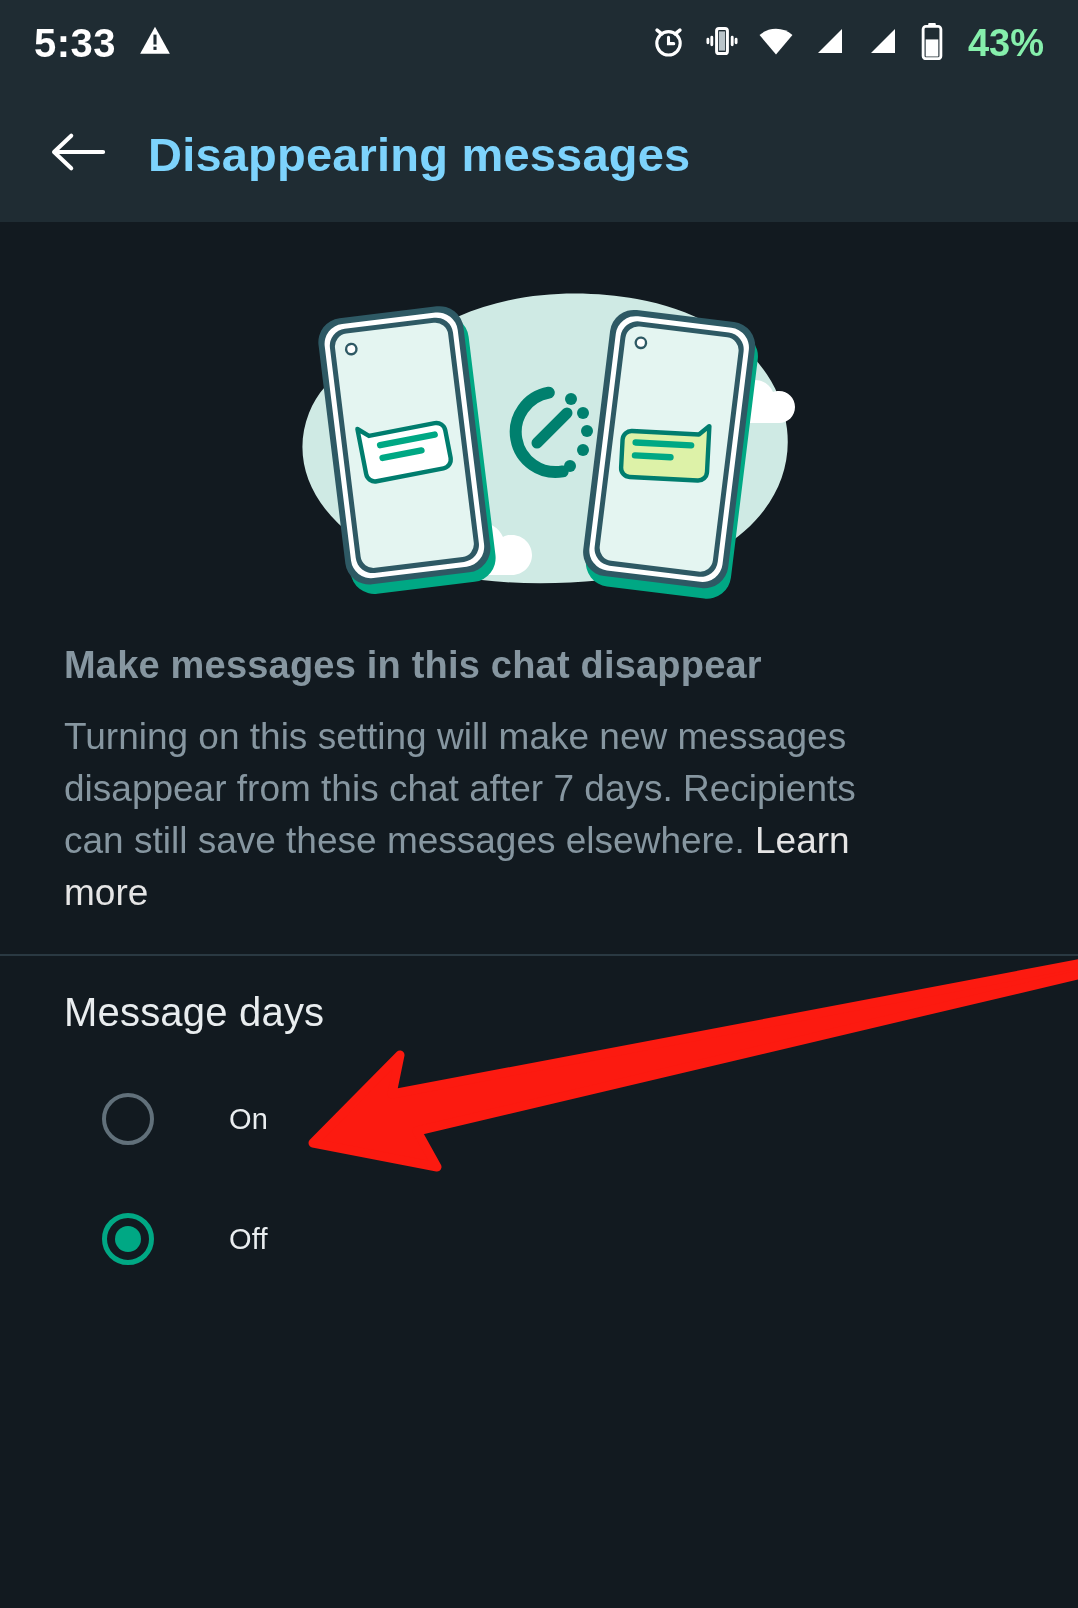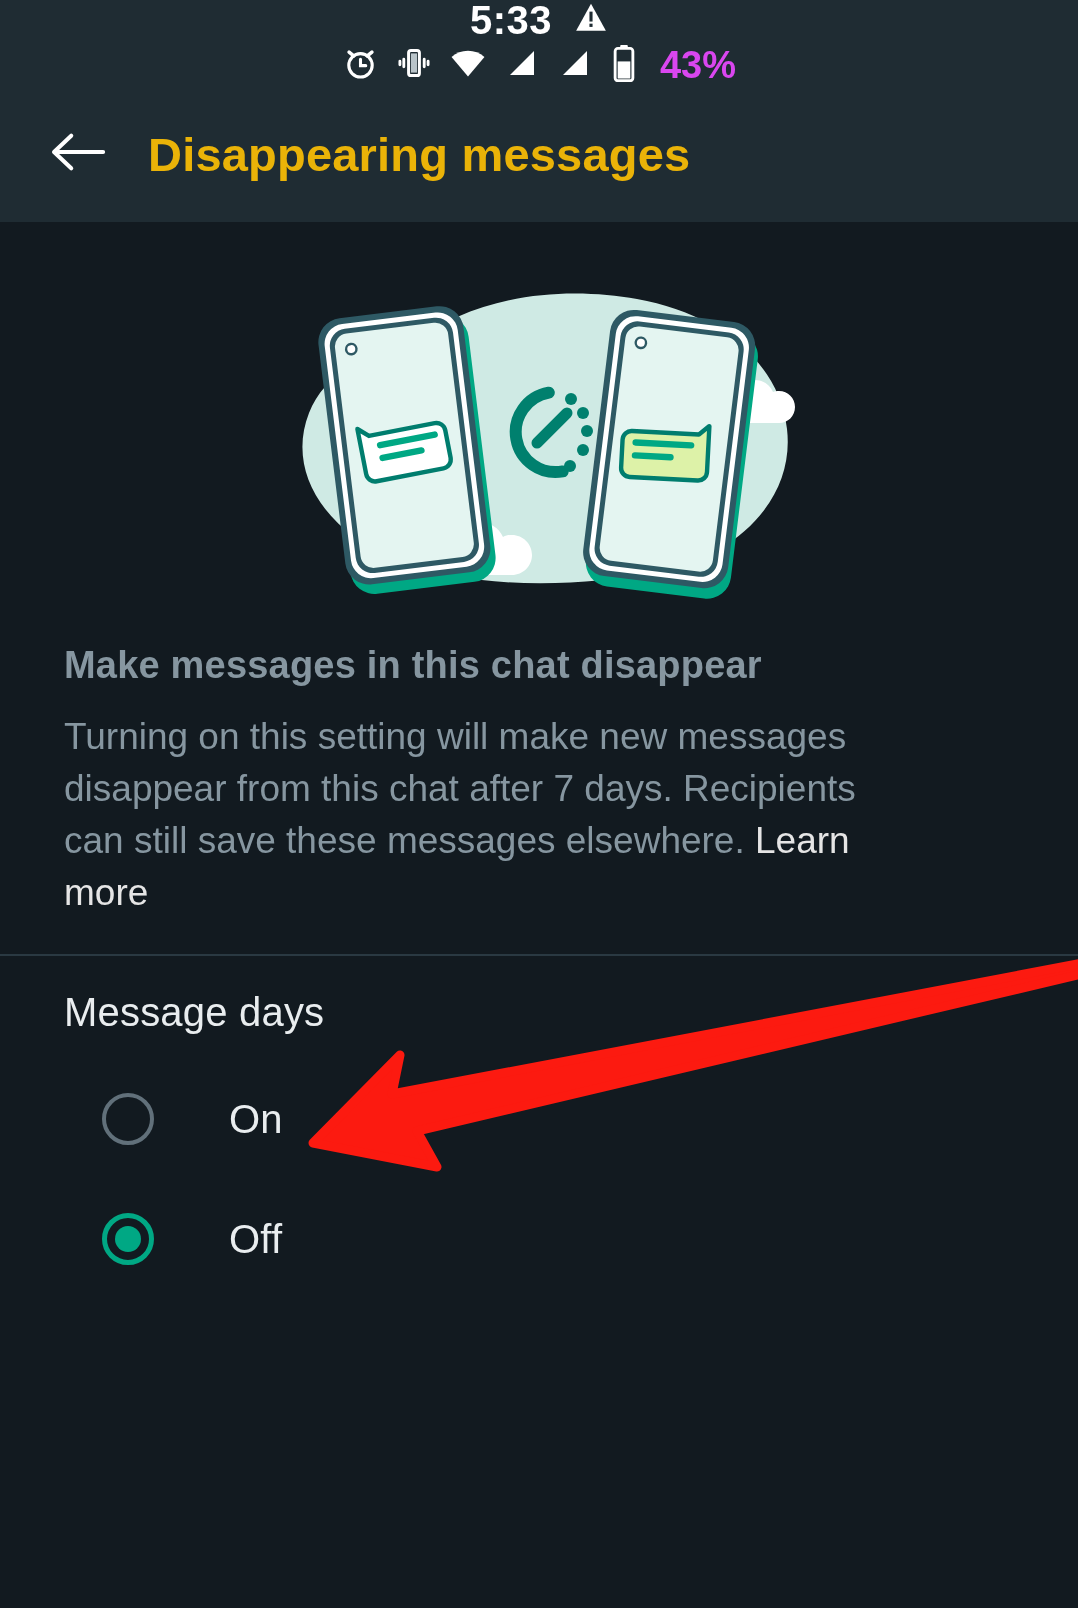--- a/index.html
+++ b/index.html
@@ -24,41 +24,40 @@
     position: absolute;
     left: 0; top: 0;
     width: 1078px;
     height: 86px;
     background: #1f2c33;
     display: flex;
     align-items: center;
     justify-content: space-between;
     padding: 0 34px;
     box-sizing: border-box;
-    flex-direction: column;
   }
   .sb-left {
     display: flex;
     align-items: center;
     gap: 22px;
   }
   .sb-time {
     color: #ffffff;
     font-size: 40px;
     font-weight: bold;
     letter-spacing: 0.5px;
     line-height: 1;
   }
   .sb-right {
     display: flex;
     align-items: center;
     gap: 17px;
   }
   .sb-battpct {
-    color: #d946ef;
+    color: #86efac;
     font-size: 38px;
     font-weight: bold;
     margin-left: 5px;
     line-height: 1;
   }
   .icn { display: block; }
 
   
   .appbar {
     position: absolute;
@@ -72,21 +71,21 @@
   }
   .backbtn {
     width: 96px;
     margin-left: 30px;
     display: flex;
     align-items: center;
     justify-content: center;
     cursor: pointer;
   }
   .appbar-title {
-    color: #eab308;
+    color: #7dd3fc;
     font-size: 47px;
     font-weight: bold;
     letter-spacing: 0.2px;
     margin-left: 22px;
   }
 
   
   .content {
     position: absolute;
     left: 0; top: 222px;
@@ -167,21 +166,21 @@
     position: absolute;
     left: 50%; top: 50%;
     transform: translate(-50%, -50%);
     width: 26px;
     height: 26px;
     border-radius: 50%;
     background: #00a884;
   }
   .radio-label {
     color: #e9edef;
-    font-size: 40px;
+    font-size: 29px;
     margin-left: 75px;
     letter-spacing: 0.2px;
   }
 
   .footnote {
     color: #8696a0;
     font-size: 37px;
     margin-top: 70px;
     letter-spacing: 0.1px;
   }

